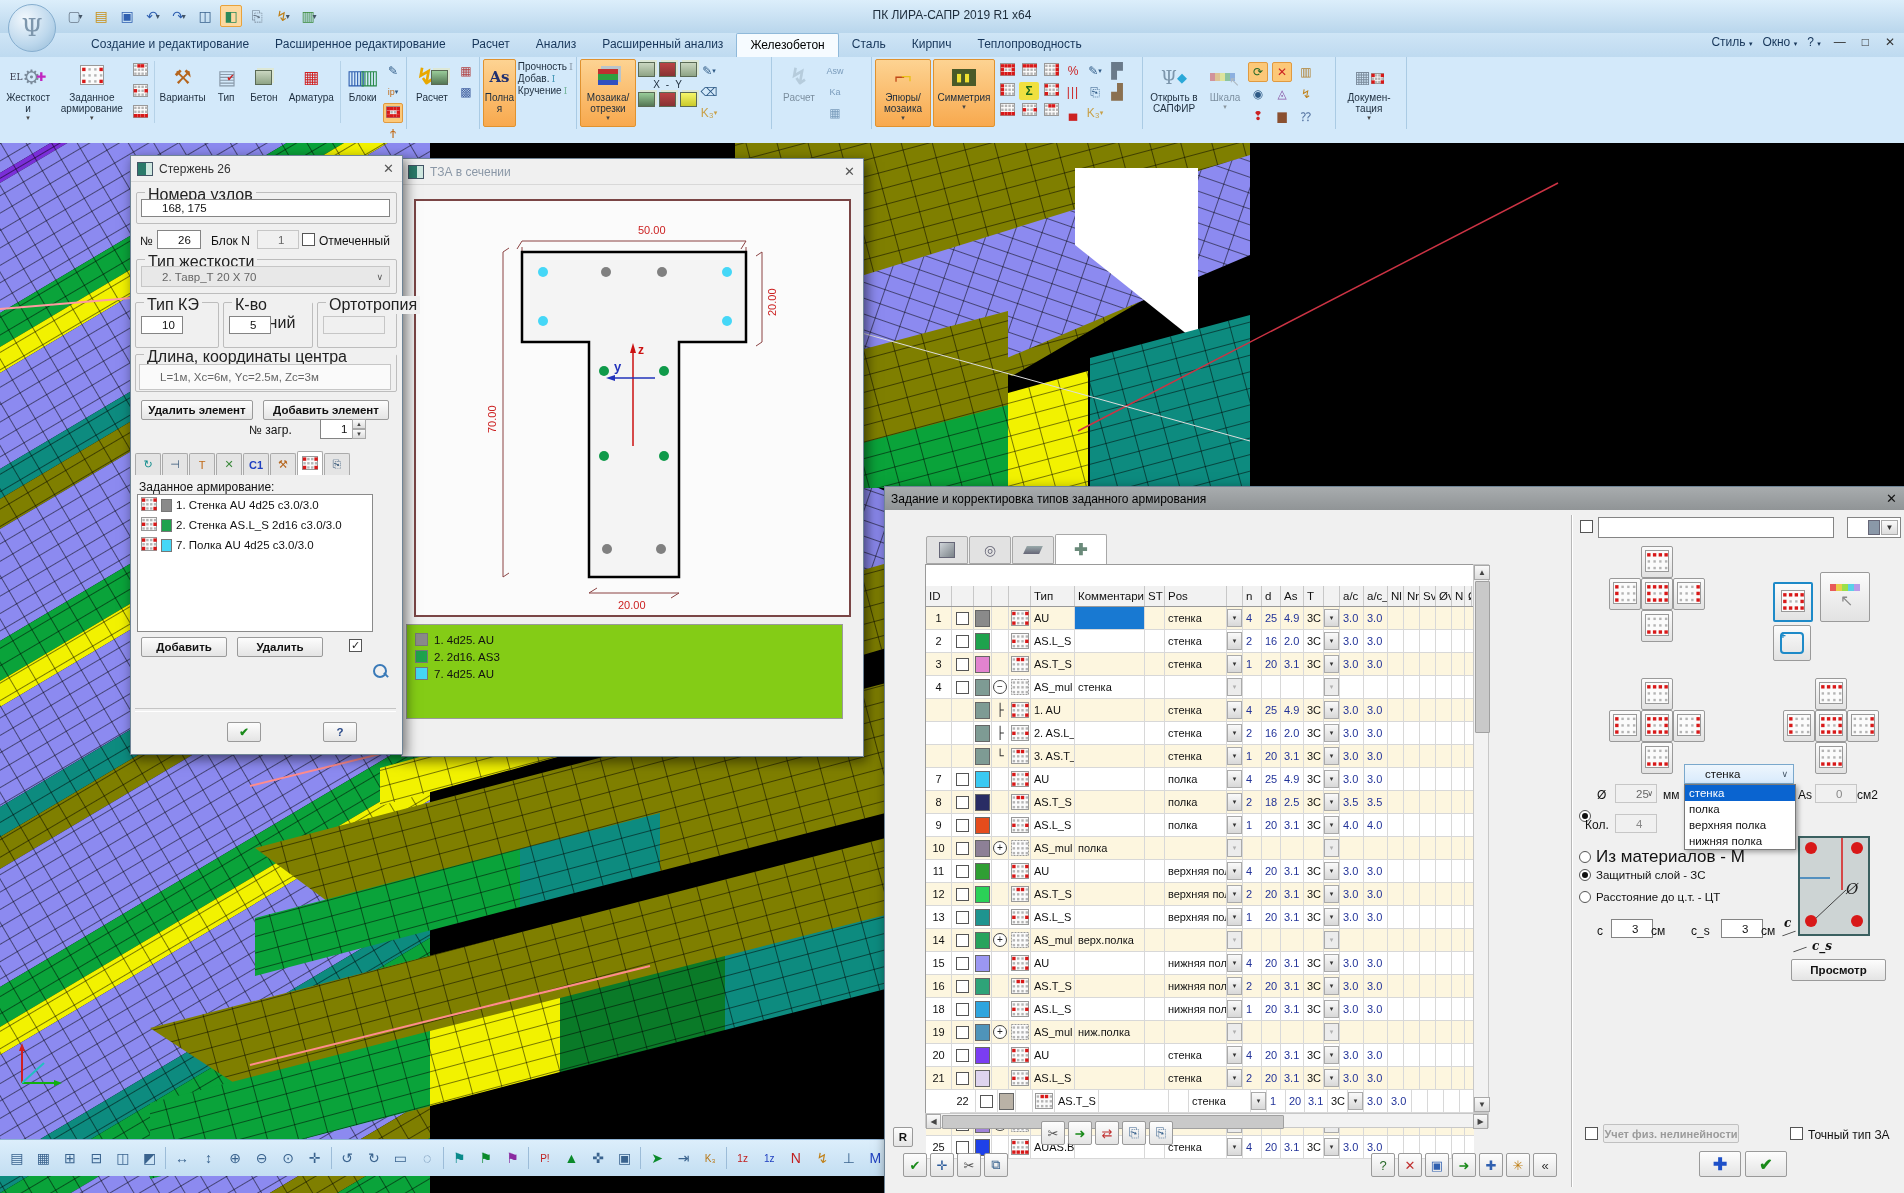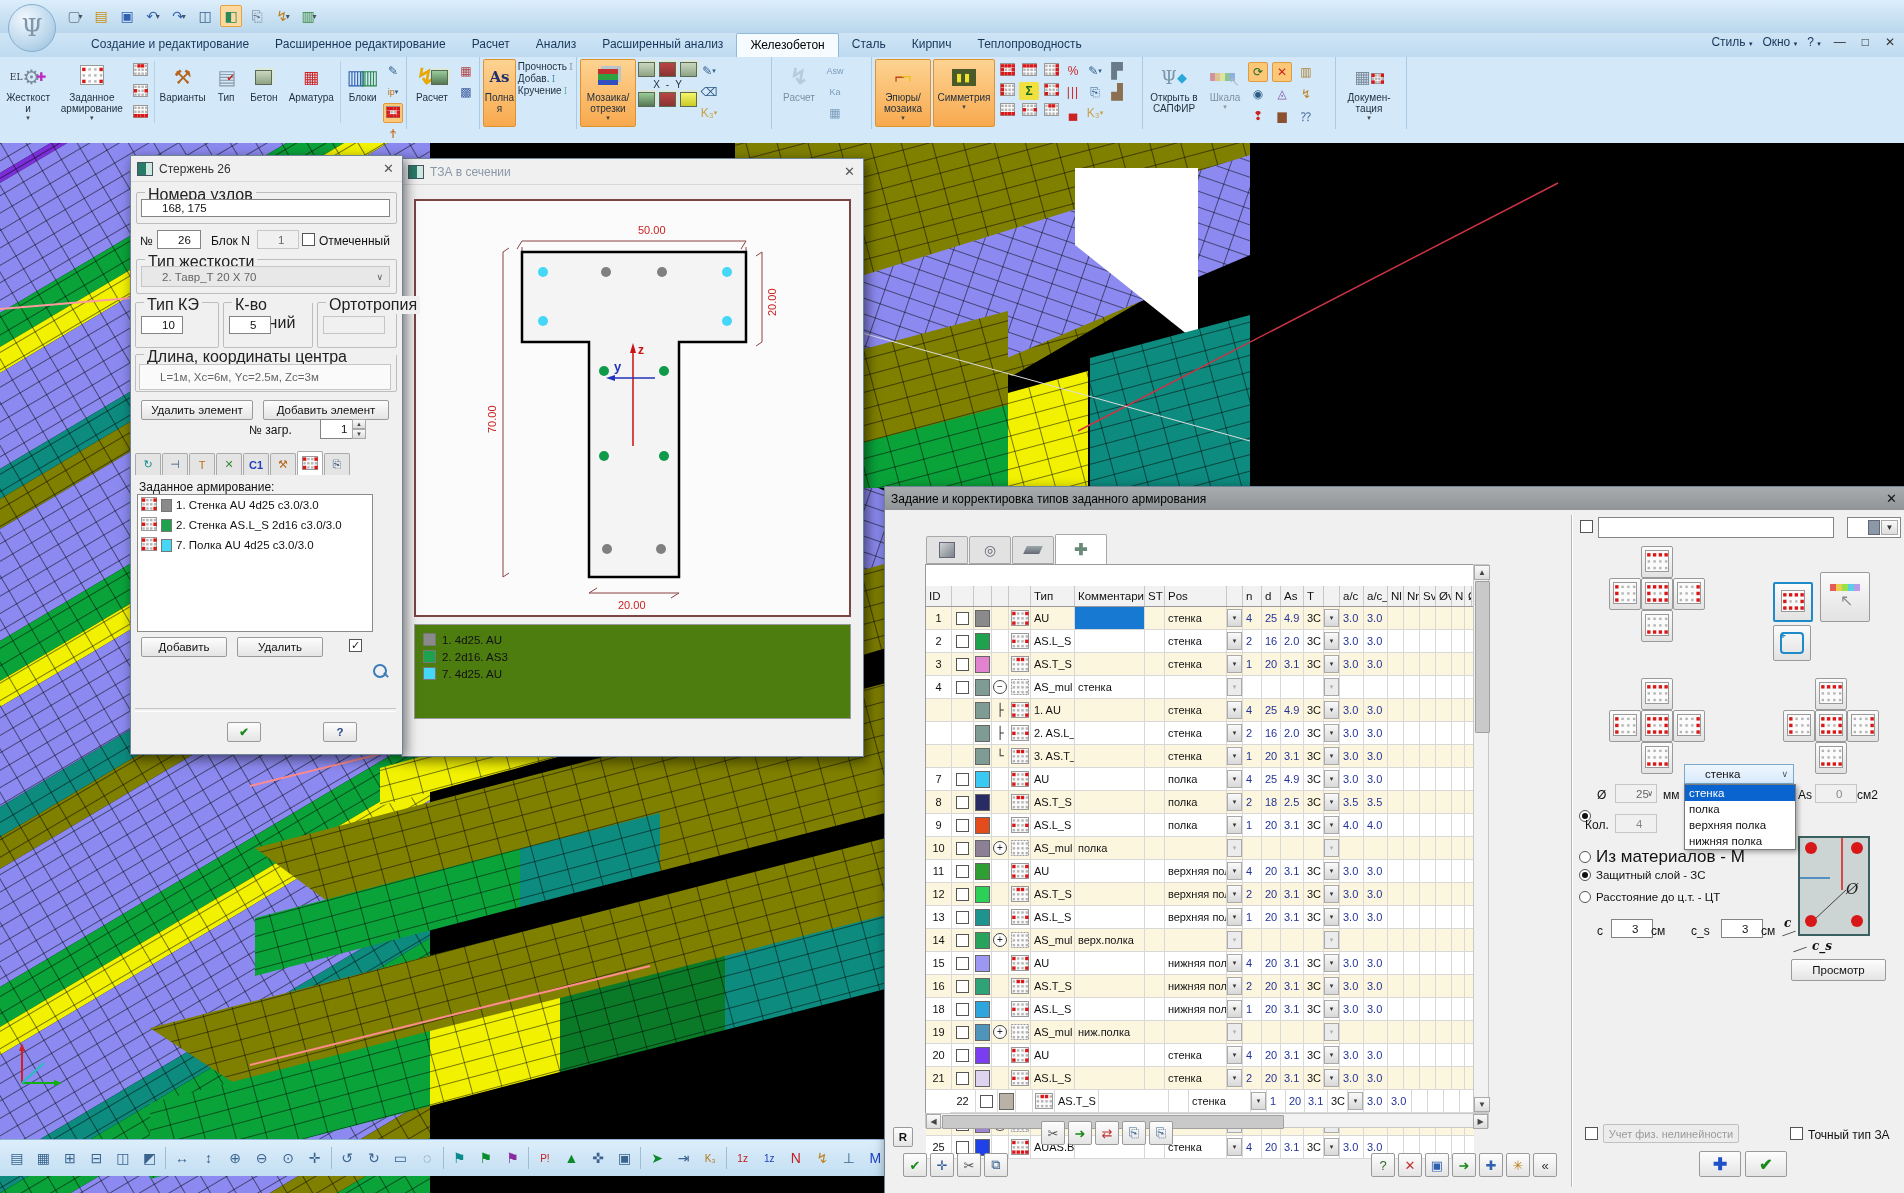--- a/index.html
+++ b/index.html
@@ -64,21 +64,21 @@
     display:flex;align-items:center;padding:0 6px;font-size:12px;}
   .dtitle .dico{width:14px;height:12px;background:linear-gradient(90deg,#2a7a6a 55%,#cfe8e0 55%);
     border:1px solid #456;margin-right:6px;}
   .dclose{position:absolute;right:8px;top:5px;font-size:13px;color:#555;}
   .grp{position:absolute;border:1px solid #bdbdbd;border-radius:2px;}
   .grp>.glab{position:absolute;top:-7px;left:8px;background:#f0f0f0;padding:0 3px;font-size:16px;color:#222;}
   .inp{position:absolute;background:#fff;border:1px solid #848484;font-size:11.5px;
        display:flex;align-items:center;padding:0 20px;box-sizing:border-box;}
   .inp.dis{background:#f0f0f0;border-color:#c6c6c6;color:#666;}
   .btn{position:absolute;background:linear-gradient(#fdfdfd,#e4e4e4);border:1px solid #9a9a9a;border-radius:2px;
-       display:flex;align-items:center;justify-content:center;font-size:11.5px;box-sizing:border-box;}
+       display:flex;align-items:center;justify-content:center;font-size:11.5px;box-sizing:border-box;font-weight:bold;}
   .btn.dis{color:#9a9a9a;background:#ececec;border-color:#c0c0c0;}
   .cb{display:inline-block;width:13px;height:13px;background:#fff;border:1px solid #555;box-sizing:border-box;
       font-size:11px;line-height:11px;text-align:center;color:#222;}
   .combo-arrow{position:absolute;right:2px;top:2px;bottom:2px;width:15px;background:linear-gradient(#fafafa,#dcdcdc);
       border:1px solid #aaa;display:flex;align-items:center;justify-content:center;font-size:8px;color:#333;}
   .radio{display:inline-block;width:12px;height:12px;border:1px solid #555;border-radius:50%;background:#fff;
       box-sizing:border-box;position:relative;}
   .radio.on::after{content:"";position:absolute;left:2px;top:2px;width:6px;height:6px;border-radius:50%;background:#111;}
   .mag{display:inline-block;width:10px;height:10px;border:2px solid #3a7ab8;border-radius:50%;position:relative;}
   .mag::after{content:"";position:absolute;left:8px;top:8px;width:6px;height:2px;background:#3a7ab8;transform:rotate(45deg);}
@@ -141,20 +141,21 @@
         <span class="qi" style="color: rgb(200, 144, 24);">▤</span>
         <span class="qi" style="color: rgb(48, 96, 176);">▣</span>
         <span class="qi" style="color: rgb(48, 96, 176);">↶<span class="qarr">▾</span></span>
         <span class="qi" style="color: rgb(48, 96, 176);">↷<span class="qarr">▾</span></span>
         <span class="qi" style="color: rgb(58, 99, 142);">◫</span>
         <span class="qi hl" style="color: rgb(42, 138, 90);">◧</span>
         <span class="qi" style="color: rgb(106, 122, 138);">⎘</span>
         <span class="qi" style="color: rgb(192, 128, 24);">↯<span class="qarr">▾</span></span>
         <span class="qi" style="color: rgb(58, 138, 58);">▥<span class="qarr">▾</span></span>
       </div>
+    <div id="apptitle">ПК ЛИРА-САПР  2019 R1 x64</div>
   </div>
   <div id="logo">Ψ</div>
 
   <div id="tabrow">
     <div id="tabs">
       <span class="tab">Создание и редактирование</span>
       <span class="tab">Расширенное редактирование</span>
       <span class="tab">Расчет</span>
       <span class="tab">Анализ</span>
       <span class="tab">Расширенный анализ</span>
@@ -964,21 +965,21 @@
         <g>
           <line x1="217" y1="148" x2="217" y2="245" stroke="#cc1111" stroke-width="1.5"></line>
           <polygon points="214,152 220,152 217,142" fill="#cc1111"></polygon>
           <line x1="195" y1="177" x2="239" y2="177" stroke="#2233bb" stroke-width="1.5"></line>
           <polygon points="199,174 199,180 190,177" fill="#2233bb"></polygon>
           <text x="198" y="170" fill="#2233bb" font-size="13" font-weight="bold">y</text>
           <text x="222" y="153" fill="#cc1111" font-size="12" font-weight="bold">z</text>
         </g>
       </svg>
     </div>
-    <div class="abs" style="left:12px;top:465px;width:437px;height:95px;background:#4d7c0f;border:1px solid #9a9a9a;box-sizing:border-box;padding:6px 8px" id="seclegend">
+    <div class="abs" style="left:4px;top:465px;width:437px;height:95px;background:#84cc16;border:1px solid #9a9a9a;box-sizing:border-box;padding:6px 8px" id="seclegend">
         <div style="display: flex; align-items: center; gap: 6px; height: 17px; font-size: 11.5px;">
           <span class="swatch" style="width:11px;height:11px;background:#8a8a8a"></span>
           <span>1. 4d25. AU</span>
         </div>
         <div style="display: flex; align-items: center; gap: 6px; height: 17px; font-size: 11.5px;">
           <span class="swatch" style="width:11px;height:11px;background:#1ea24d"></span>
           <span>2. 2d16. AS3</span>
         </div>
         <div style="display: flex; align-items: center; gap: 6px; height: 17px; font-size: 11.5px;">
           <span class="swatch" style="width:11px;height:11px;background:#45d7f7"></span>

